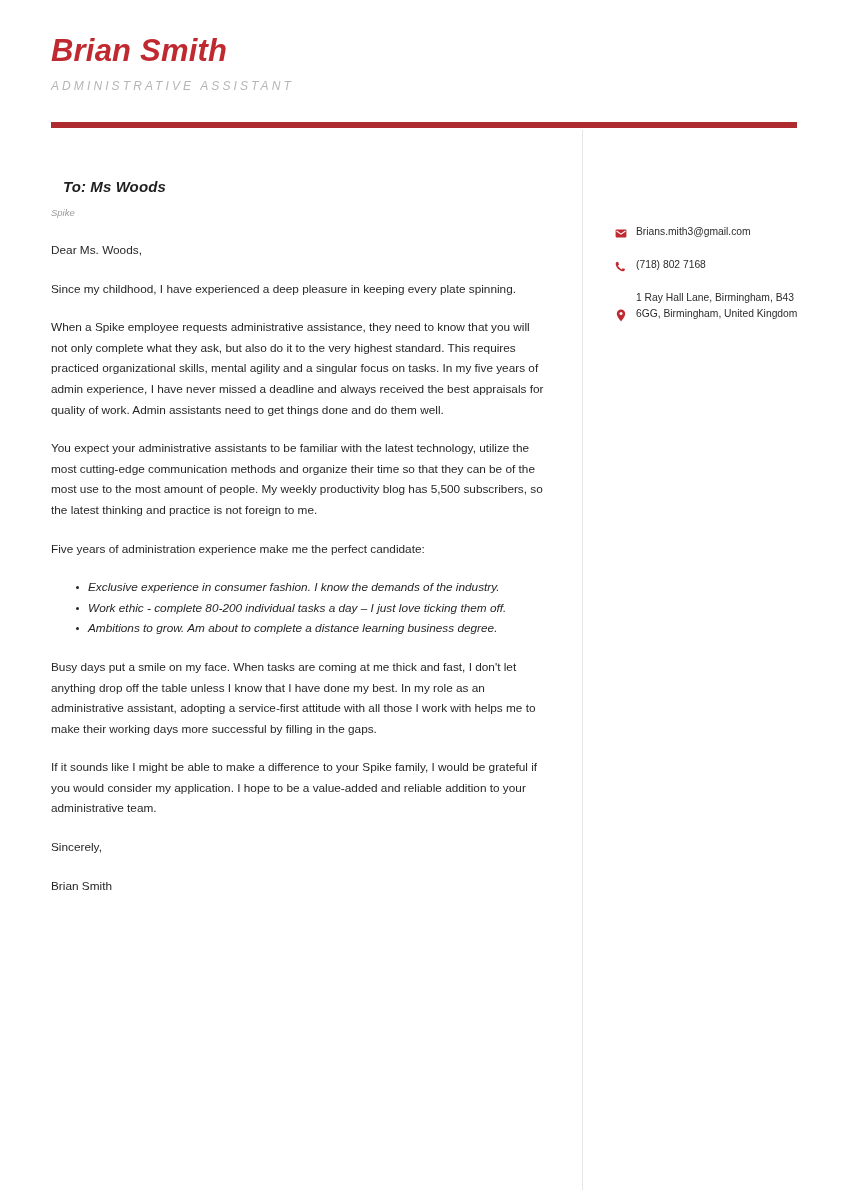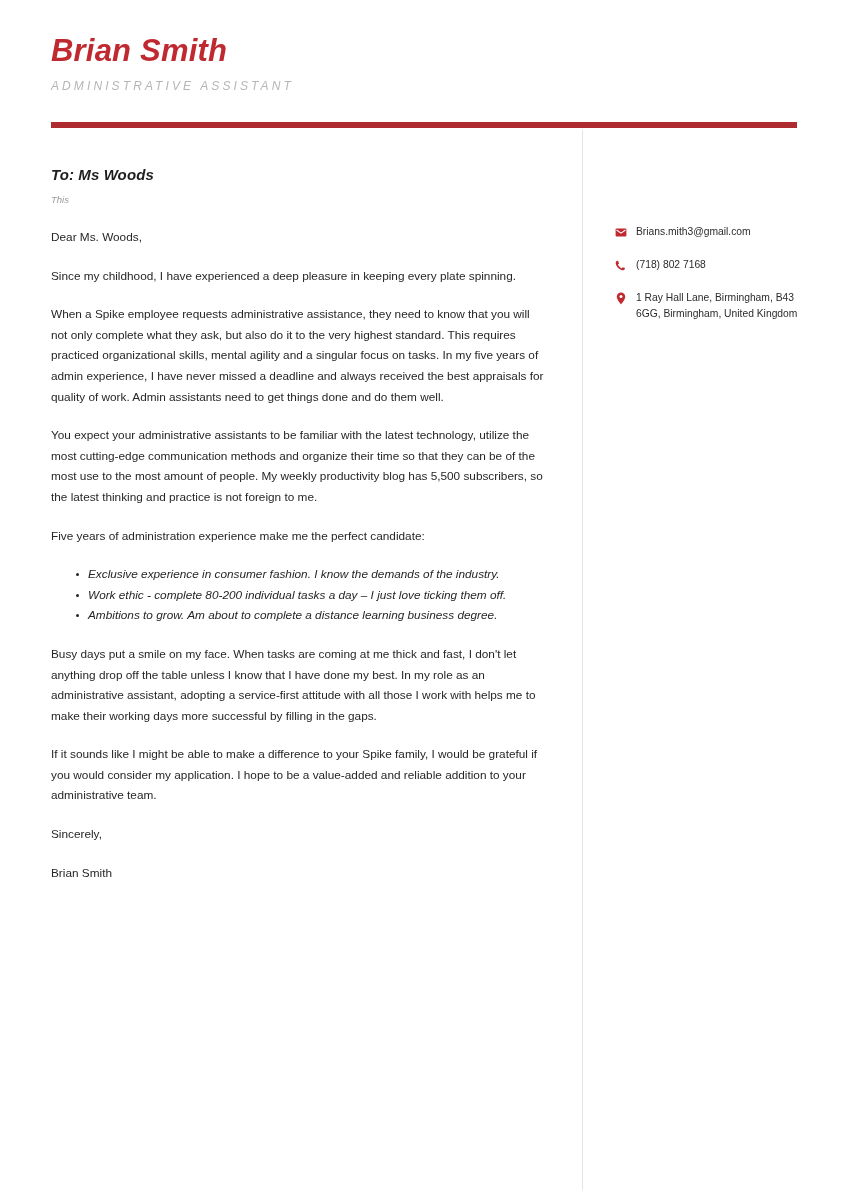--- a/index.html
+++ b/index.html
@@ -73,21 +73,21 @@
     position: absolute;
     left: 51px;
     top: 166px;
     width: 493px;
   }
   .recipient {
     font-size: 15px;
     font-weight: bold;
     font-style: italic;
     color: #1f1f1f;
-    margin: 0;
+    margin: 12px;
     letter-spacing: 0.1px;
   }
   .company {
     margin-top: 11px;
     font-size: 9.5px;
     font-style: italic;
     color: #9b9b9b;
   }
 
   .body-copy {
@@ -129,21 +129,21 @@
 
   
   .contact {
     position: absolute;
     left: 614px;
     top: 224px;
     width: 200px;
   }
   .contact-row {
     display: flex;
-    align-items: flex-start;
+    align-items: flex-end;
     margin-bottom: 17px;
   }
   .contact-row:last-child {
     margin-bottom: 9px;
   }
   .c-icon {
     width: 13px;
     min-width: 13px;
     height: 14px;
     margin-right: 9px;
@@ -170,21 +170,21 @@
   <div class="header">
     <h1 class="name">Brian Smith</h1>
     <div class="job-title">ADMINISTRATIVE ASSISTANT</div>
   </div>
 
   <div class="rule"></div>
   <div class="vdivider"></div>
 
   <div class="letter">
     <div class="recipient">To: Ms Woods</div>
-    <div class="company">This</div>
+    <div class="company">Spike</div>
 
     <div class="body-copy">
       <p>Dear Ms. Woods,</p>
       <p>Since my childhood, I have experienced a deep pleasure in keeping every plate spinning.</p>
       <p>When a Spike employee requests administrative assistance, they need to know that you will not only complete what they ask, but also do it to the very highest standard. This requires practiced organizational skills, mental agility and a singular focus on tasks. In my five years of admin experience, I have never missed a deadline and always received the best appraisals for quality of work. Admin assistants need to get things done and do them well.</p>
       <p>You expect your administrative assistants to be familiar with the latest technology, utilize the most cutting-edge communication methods and organize their time so that they can be of the most use to the most amount of people. My weekly productivity blog has 5,500 subscribers, so the latest thinking and practice is not foreign to me.</p>
       <p>Five years of administration experience make me the perfect candidate:</p>
 
       <ul class="bullets">
         <li>Exclusive experience in consumer fashion. I know the demands of the industry.</li>

